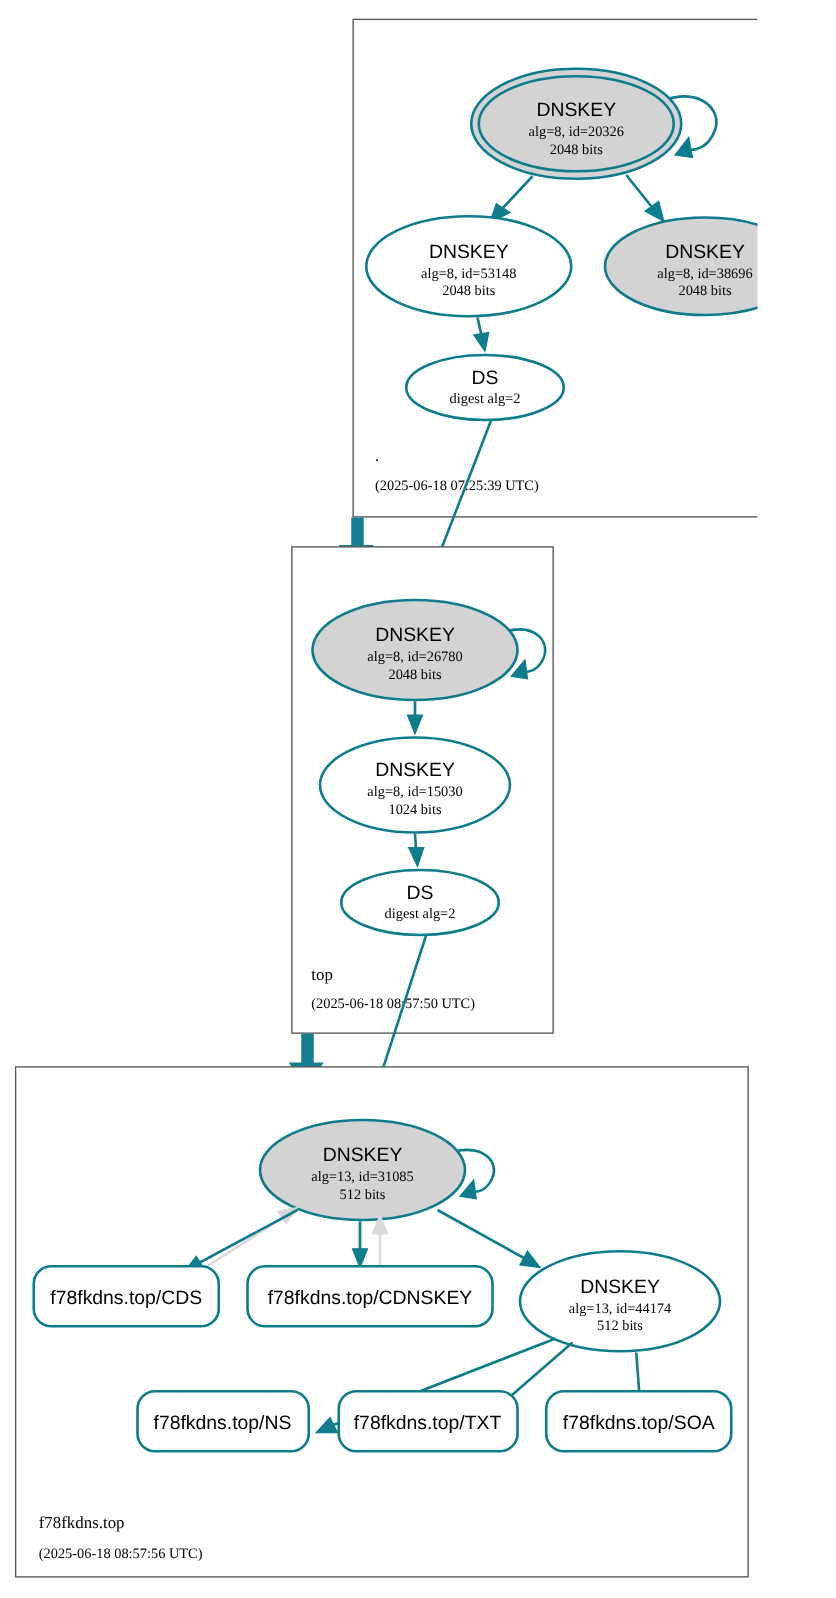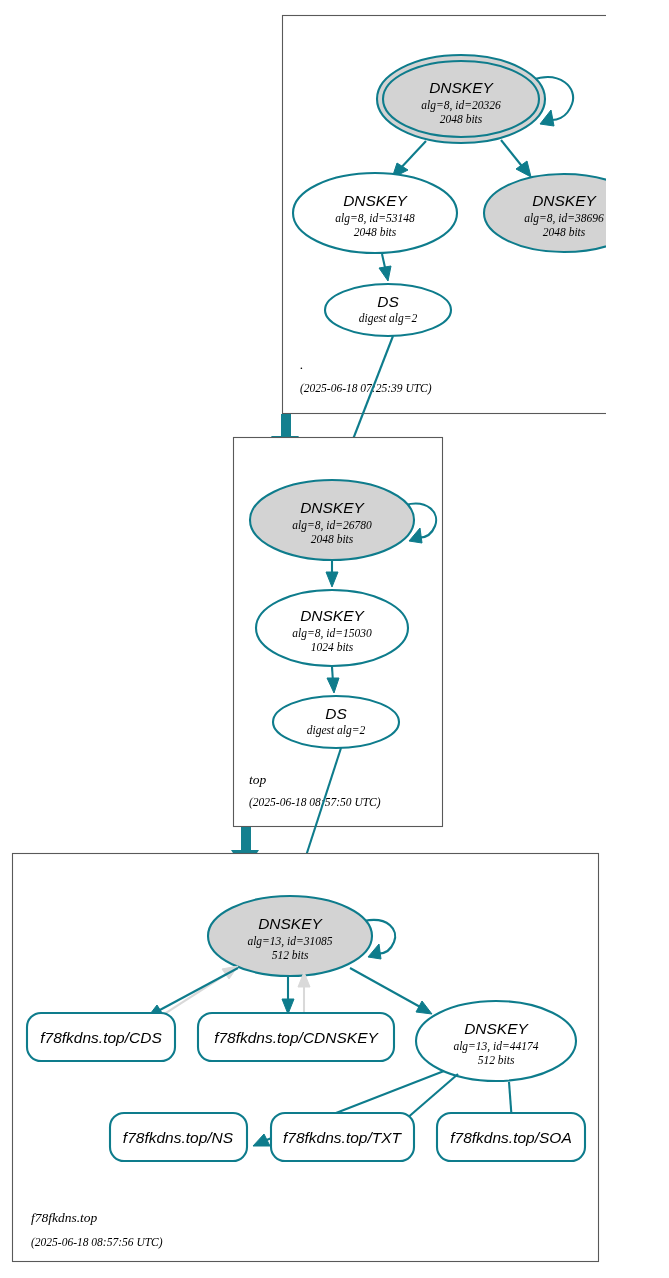--- a/index.html
+++ b/index.html
@@ -9,21 +9,20 @@
   }
   body {
     font-family: "Liberation Sans", sans-serif;
   }
   #canvas {
     position: relative;
     width: 606px;
     height: 1278px;
     background: #ffffff;
     overflow: hidden;
-    font-style: italic;
   }
   svg#graph {
     position: absolute;
     left: 0;
     top: 0;
     width: 669px;
     height: 1278px;
   }
   .zone-box {
     fill: #ffffff;

